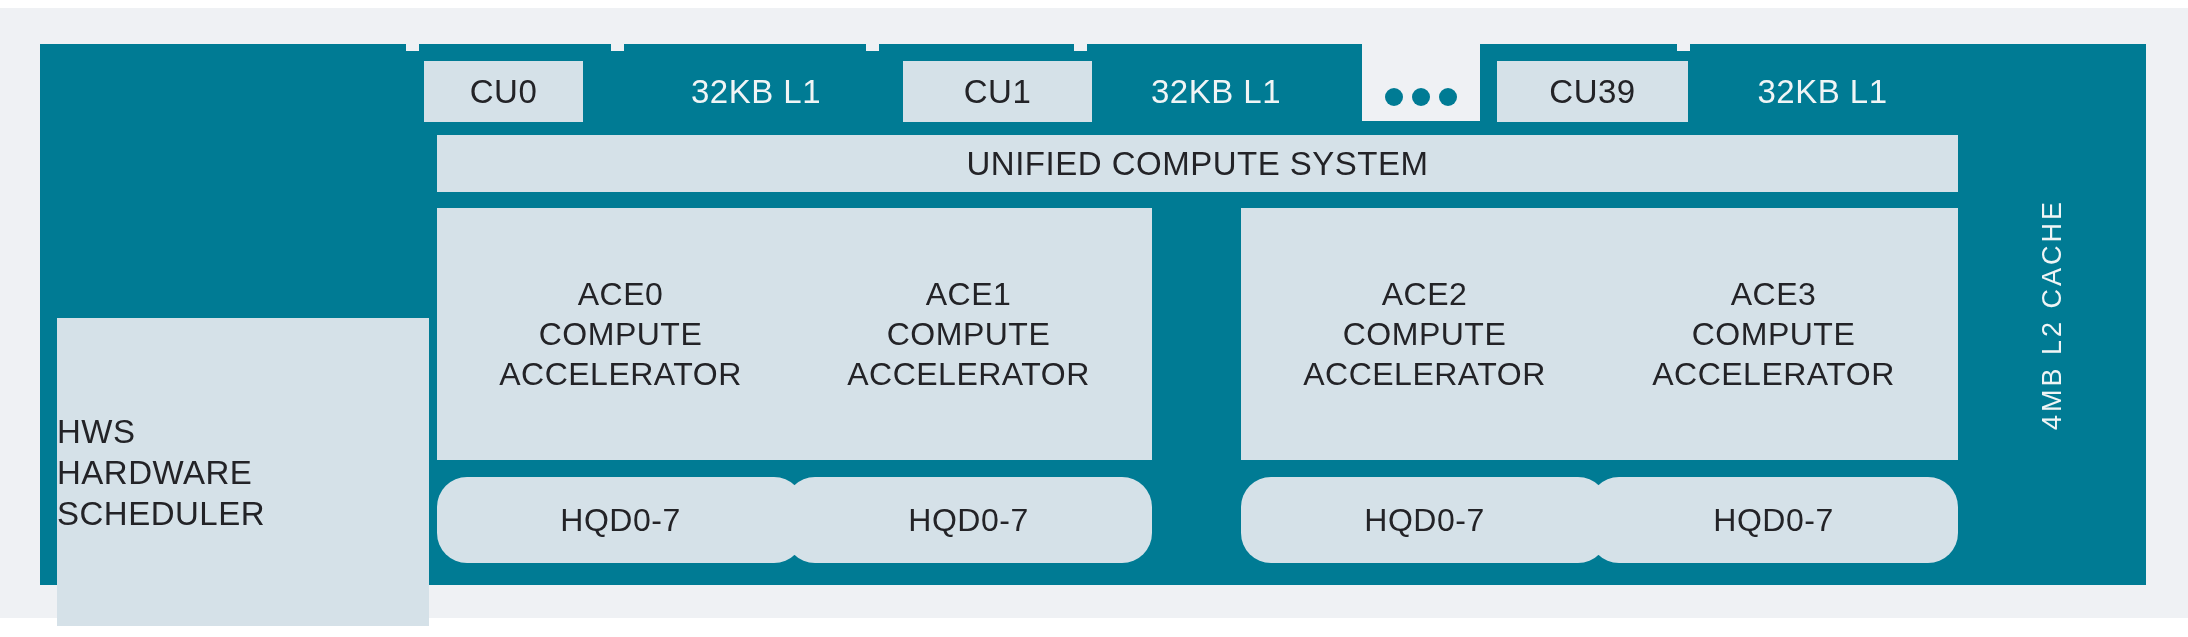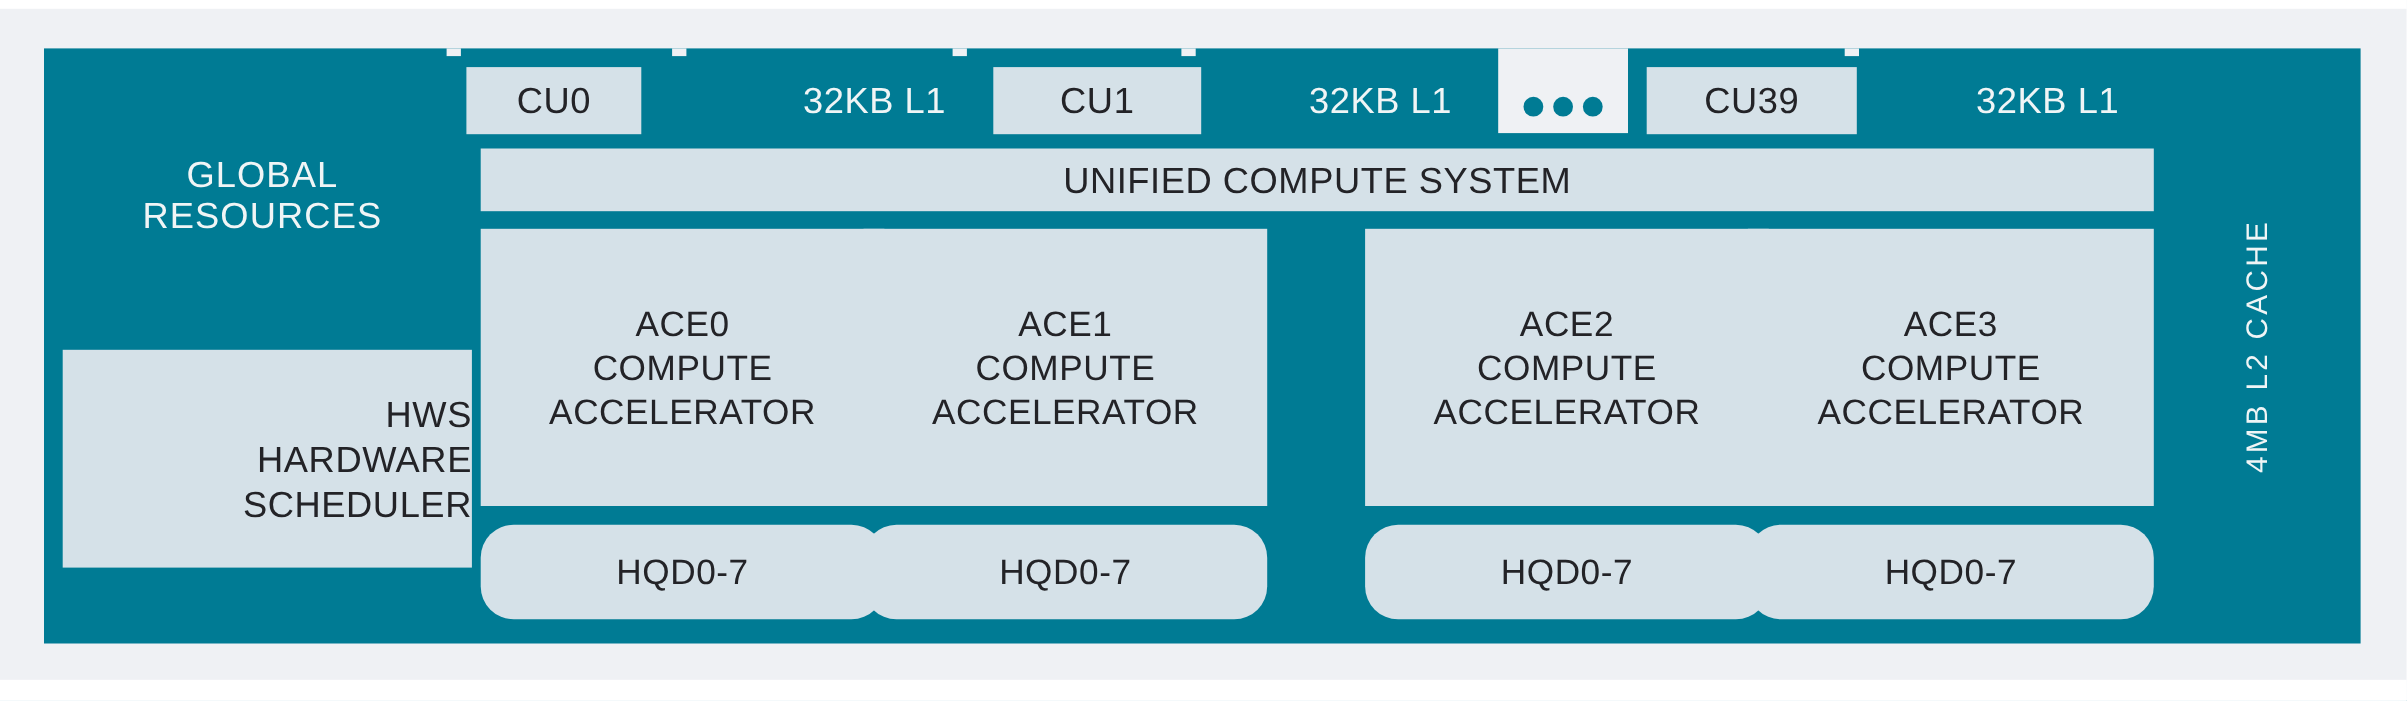--- a/index.html
+++ b/index.html
@@ -18,37 +18,37 @@
   .container{position:absolute;left:40px;top:44px;width:2106px;height:541px;background:var(--teal);}
   
   .notch{position:absolute;top:0;width:13px;height:7px;background:var(--panel-bg);}
   .n1{left:366px;} .n2{left:571px;} .n3{left:826px;} .n4{left:1034px;} .n5{left:1637px;}
   
   .global-label{
     position:absolute;left:0;top:96px;width:397px;text-align:center;
     color:var(--light-text);font-size:33px;line-height:37px;letter-spacing:1px;
   }
   .hws-box{
-    position:absolute;left:17px;top:274px;width:372px;height:198px;background:var(--box-fill);
-    display:flex;flex-direction:column;align-items:flex-end;justify-content:center;
+    position:absolute;left:17px;top:274px;width:372px;height:308px;background:var(--box-fill);
+    display:flex;flex-direction:column;align-items:flex-start;justify-content:center;
     color:var(--dark-text);font-size:33px;line-height:41px;letter-spacing:0.5px;text-align:center;
   }
   
   .cu-box{
     position:absolute;top:17px;height:61px;background:var(--box-fill);
     display:flex;align-items:center;justify-content:center;
     color:var(--dark-text);font-size:33px;letter-spacing:0.5px;
   }
   .cu0{left:384px;width:159px;}
   .cu1{left:863px;width:189px;}
   .cu39{left:1457px;width:191px;}
   .l1-label{
     position:absolute;top:17px;height:61px;
     display:flex;align-items:center;justify-content:center;
-    color:var(--light-text);font-size:33px;letter-spacing:0.5px;margin-left:39px;
+    color:var(--light-text);font-size:33px;letter-spacing:0.5px;
   }
   .l1a{left:569px;width:294px;}
   .l1b{left:1030px;width:292px;}
   .l1c{left:1627px;width:311px;}
   
   .ellipsis-notch{
     position:absolute;left:1322px;top:0;width:118px;height:77px;background:var(--panel-bg);
     display:flex;align-items:flex-end;justify-content:center;gap:9px;padding-bottom:15px;box-sizing:border-box;
   }
   .dot{width:18px;height:18px;border-radius:50%;background:var(--teal);}
@@ -90,24 +90,20 @@
   <div class="panel"></div>
 
   <div class="container">
 
     <div class="notch n1"></div>
     <div class="notch n2"></div>
     <div class="notch n3"></div>
     <div class="notch n4"></div>
     <div class="notch n5"></div>
 
-    <div class="global-label">
-      <div>GLOBAL</div>
-      <div>RESOURCES</div>
-    </div>
 
     <div class="hws-box">
       <div>HWS</div>
       <div>HARDWARE</div>
       <div>SCHEDULER</div>
     </div>
 
     <div class="cu-box cu0">
       <span>CU0</span>
     </div>

